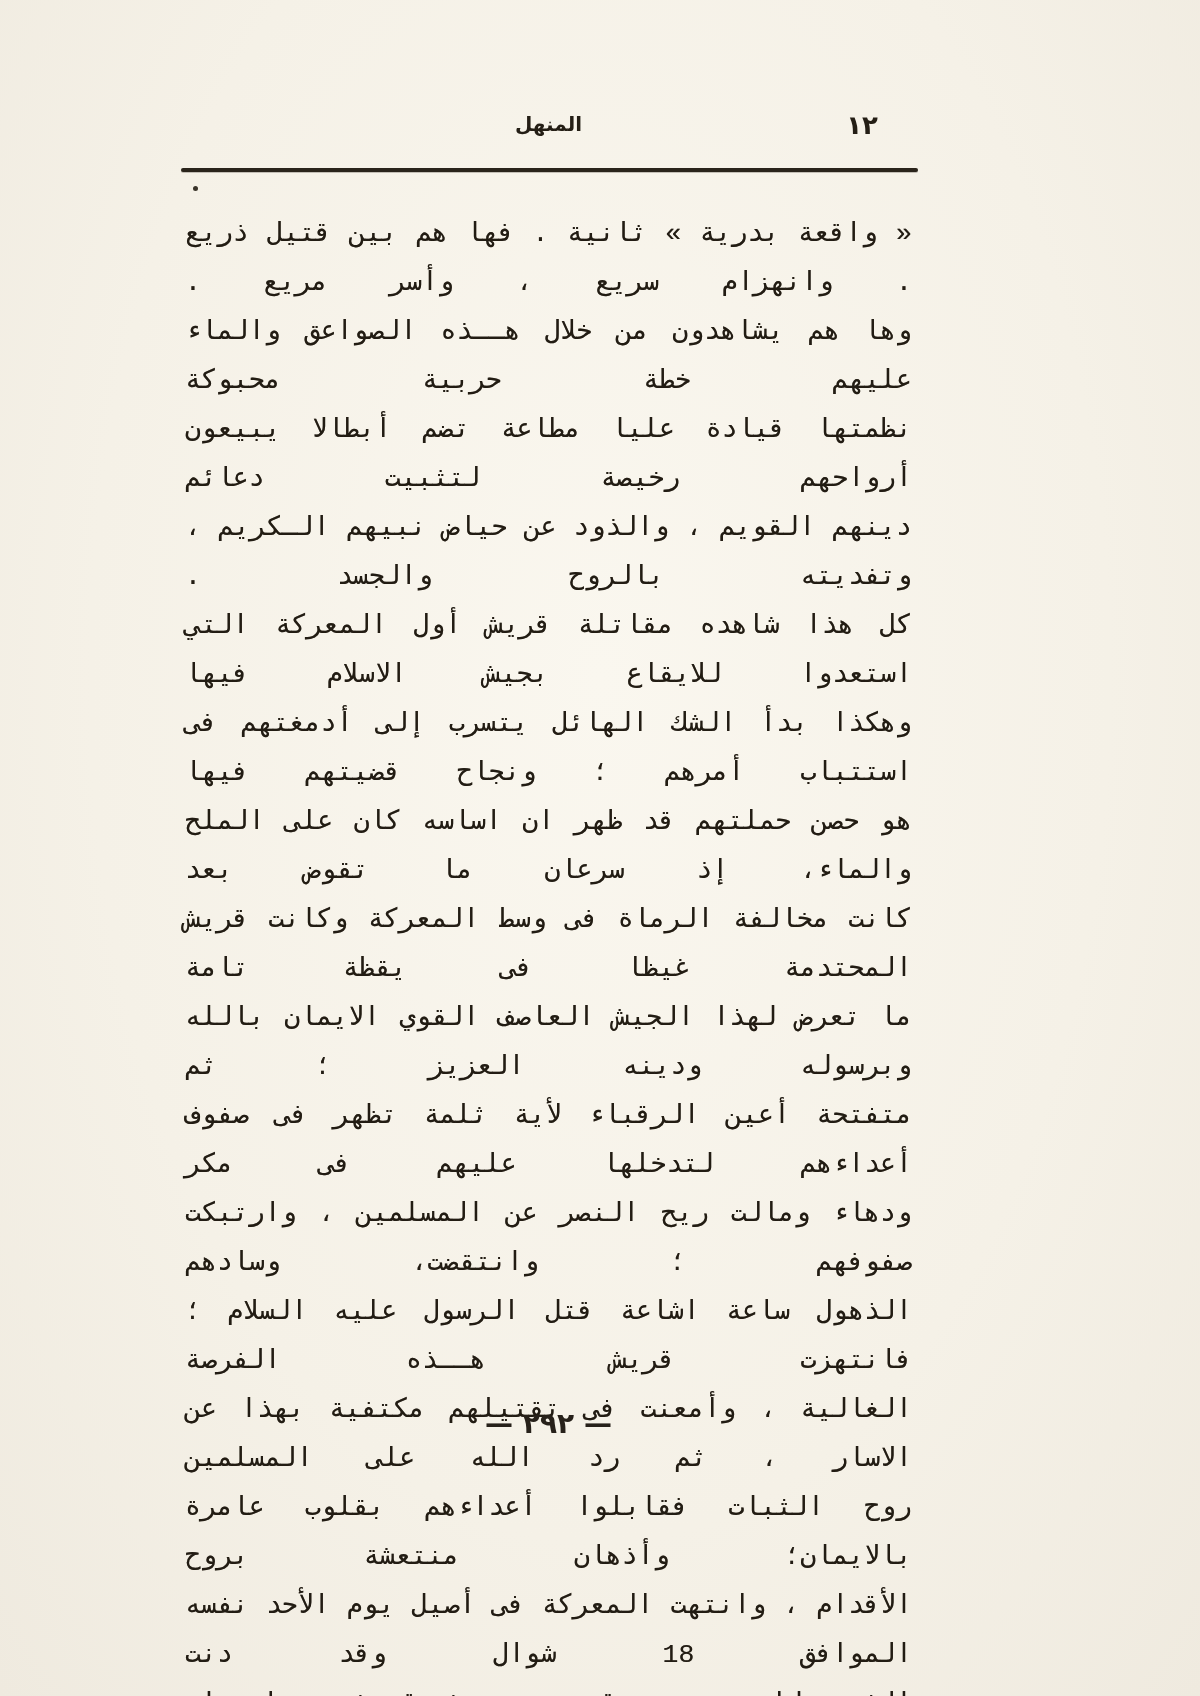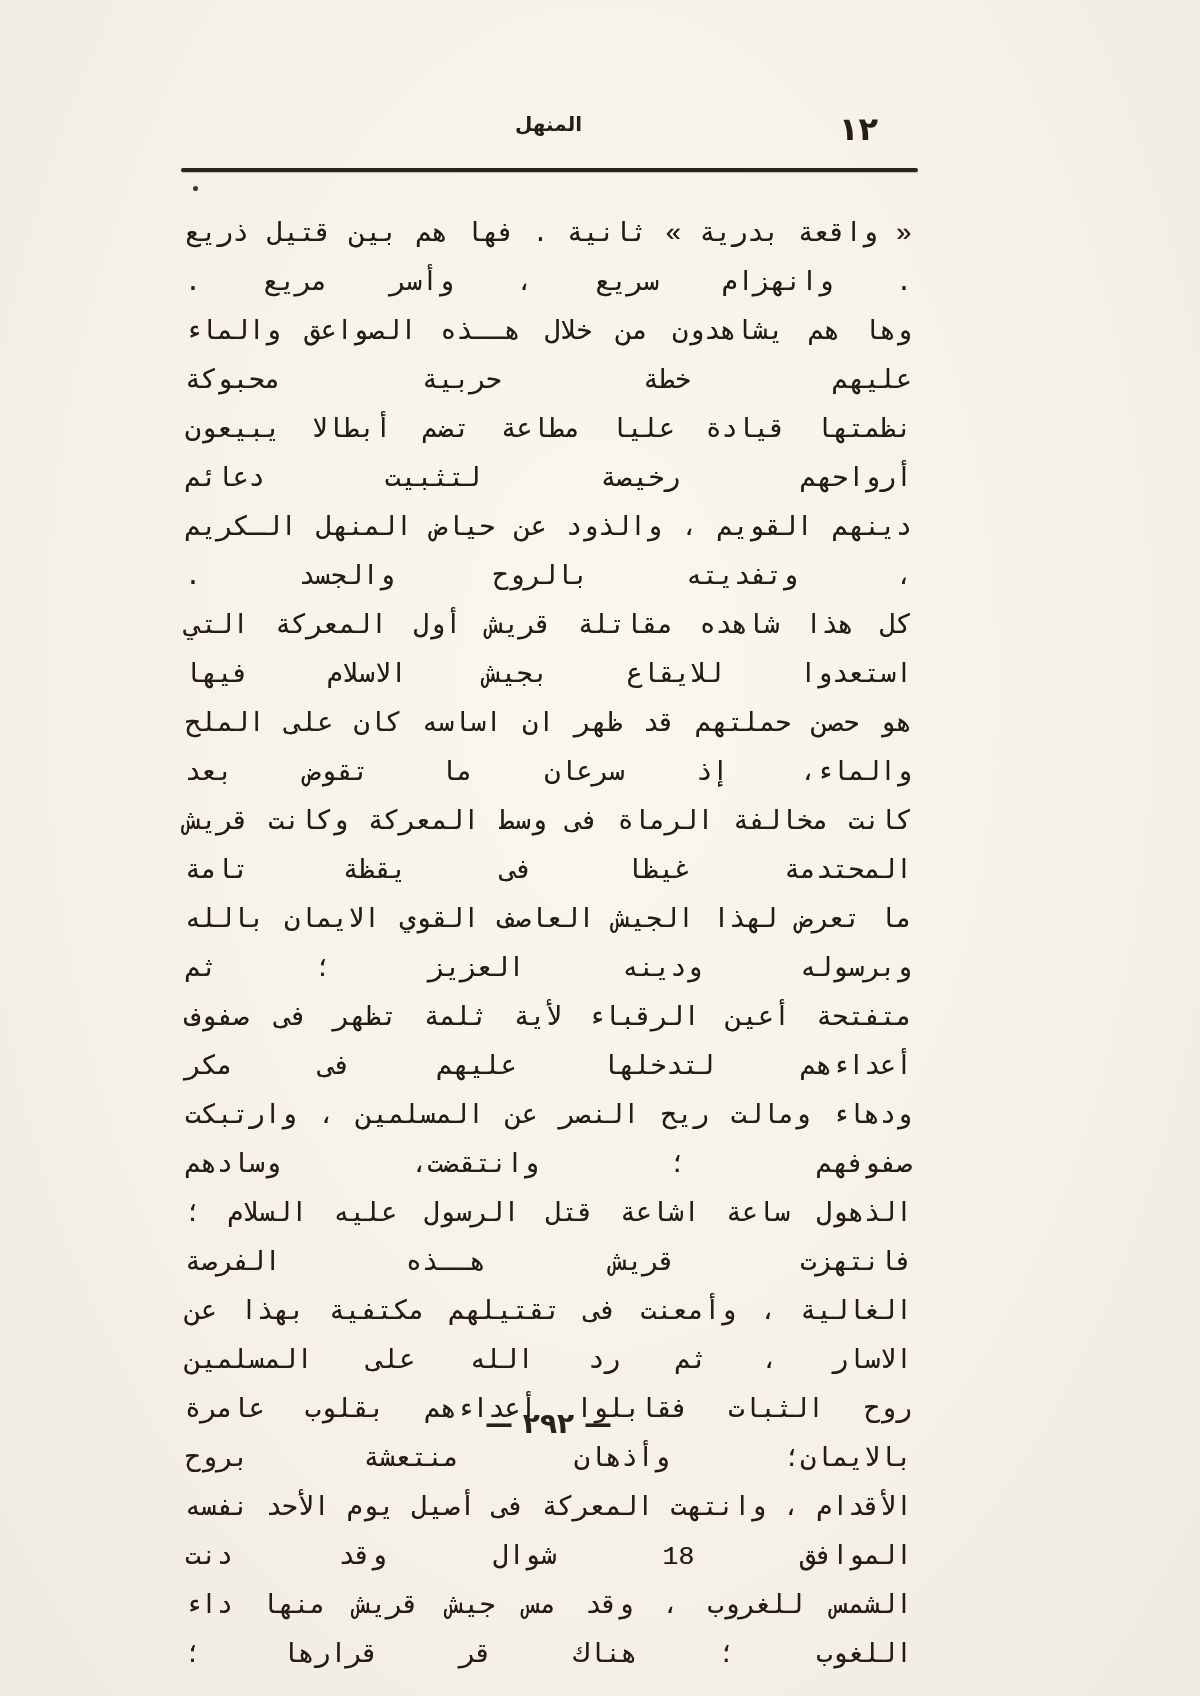--- a/index.html
+++ b/index.html
@@ -37,21 +37,21 @@
     left: 0;
     text-align: center;
     font-size: 20px;
     font-weight: bold;
     letter-spacing: 1px;
   }
   .page-number-top {
     position: absolute;
     top: 110px;
     right: 34px;
-    font-size: 32px;
+    font-size: 26px;
     font-weight: bold;
     text-align: right;
   }
   .header-rule {
     position: absolute;
     top: 168px;
     right: -6px;
     left: -4px;
     height: 4px;
     background: #2a241b;
@@ -106,22 +106,23 @@
       <div class="page-number-top">١٢</div>
       <div class="journal-title">المنهل</div>
       <div class="header-rule"></div>
       <div class="header-dot"></div>
     </div>
 
     <div class="body-text">
       <div class="line">« واقعة بدرية » ثانية . فها هم بين قتيل ذريع . وانهزام سريع ، وأسر مريع .</div>
       <div class="line">وها هم يشاهدون من خلال هــذه الصواعق والماء عليهم خطة حربية محبوكة</div>
       <div class="line">نظمتها قيادة عليا مطاعة تضم أبطالا يبيعون أرواحهم رخيصة لتثبيت دعائم</div>
-      <div class="line">دينهم القويم ، والذود عن حياض المنهل الـكريم ، وتفديته بالروح والجسد .</div>
+      <div class="line">دينهم القويم ، والذود عن حياض نبيهم الـكريم ، وتفديته بالروح والجسد .</div>
       <div class="line">كل هذا شاهده مقاتلة قريش أول المعركة التي استعدوا للايقاع بجيش الاسلام فيها</div>
+      <div class="line">وهكذا بدأ الشك الهائل يتسرب إلى أدمغتهم فى استتباب أمرهم ؛ ونجاح قضيتهم فيها</div>
       <div class="line">هو حصن حملتهم قد ظهر ان اساسه كان على الملح والماء، إذ سرعان ما تقوض بعد</div>
       <div class="line">كانت مخالفة الرماة فى وسط المعركة وكانت قريش المحتدمة غيظا فى يقظة تامة</div>
       <div class="line">ما تعرض لهذا الجيش العاصف القوي الايمان بالله وبرسوله ودينه العزيز ؛ ثم</div>
       <div class="line">متفتحة أعين الرقباء لأية ثلمة تظهر فى صفوف أعداءهم لتدخلها عليهم فى مكر</div>
       <div class="line">ودهاء ومالت ريح النصر عن المسلمين ، وارتبكت صفوفهم ؛ وانتقضت، وسادهم</div>
       <div class="line">الذهول ساعة اشاعة قتل الرسول عليه السلام ؛ فانتهزت قريش هــذه الفرصة</div>
       <div class="line">الغالية ، وأمعنت فى تقتيلهم مكتفية بهذا عن الاسار ، ثم رد الله على المسلمين</div>
       <div class="line">روح الثبات فقابلوا أعداءهم بقلوب عامرة بالايمان؛ وأذهان منتعشة بروح</div>
       <div class="line">الأقدام ، وانتهت المعركة فى أصيل يوم الأحد نفسه الموافق 18 شوال وقد دنت</div>
       <div class="line">الشمس للغروب ، وقد مس جيش قريش منها داء اللغوب ؛ هناك قر قرارها ؛</div>

